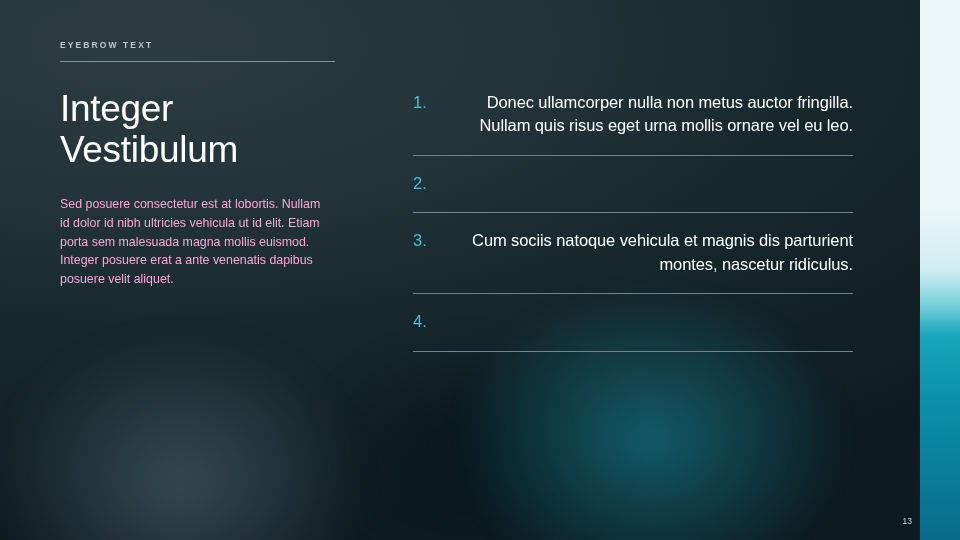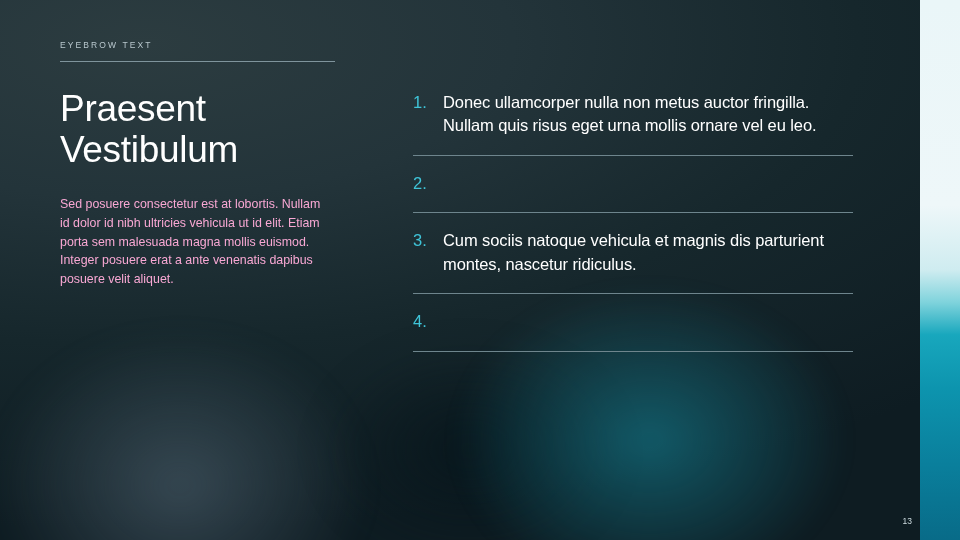--- a/index.html
+++ b/index.html
@@ -74,21 +74,21 @@
   .left {
     position: absolute;
     left: 60px;
     top: 40px;
     width: 300px;
   }
   .eyebrow {
     font-size: 8.5px;
     letter-spacing: 2.1px;
     color: #b9c8ce;
-    font-weight: 400;
+    font-weight: 700;
     text-transform: uppercase;
     padding-bottom: 11px;
   }
   .rule {
     width: 275px;
     height: 1px;
     background: #7f949c;
   }
   .title {
     margin-top: 26px;
@@ -130,20 +130,21 @@
     color: #cfe0e4;
   }
   .item-num.accent {
     color: #3fc4d8;
   }
   .item-text {
     font-size: 16.5px;
     line-height: 1.42;
     color: #ffffff;
     letter-spacing: -0.1px;
+    text-align: right;
   }
 
   .page-num {
     position: absolute;
     right: 48px;
     bottom: 14px;
     font-size: 8.5px;
     color: #cfdde1;
   }
 </style>
@@ -155,21 +156,21 @@
   <div class="bg-base"></div>
   <div class="bg-glow-left"></div>
   <div class="bg-glow-dark"></div>
   <div class="bg-glow-teal"></div>
   <div class="right-bar"></div>
 
   <div class="left">
     <div class="eyebrow">EYEBROW TEXT</div>
     <div class="rule"></div>
     <div class="title">
-      <div>Praesent</div>
+      <div>Integer</div>
       <div>Vestibulum</div>
     </div>
     <div class="body-copy">Sed posuere consectetur est at lobortis. Nullam id dolor id nibh ultricies vehicula ut id elit. Etiam porta sem malesuada magna mollis euismod. Integer posuere erat a ante venenatis dapibus posuere velit aliquet.</div>
   </div>
 
   <div class="right">
     <div class="item">
       <div class="item-num accent">1.</div>
       <div class="item-text">Donec ullamcorper nulla non metus auctor fringilla. Nullam quis risus eget urna mollis ornare vel eu leo.</div>
     </div>

